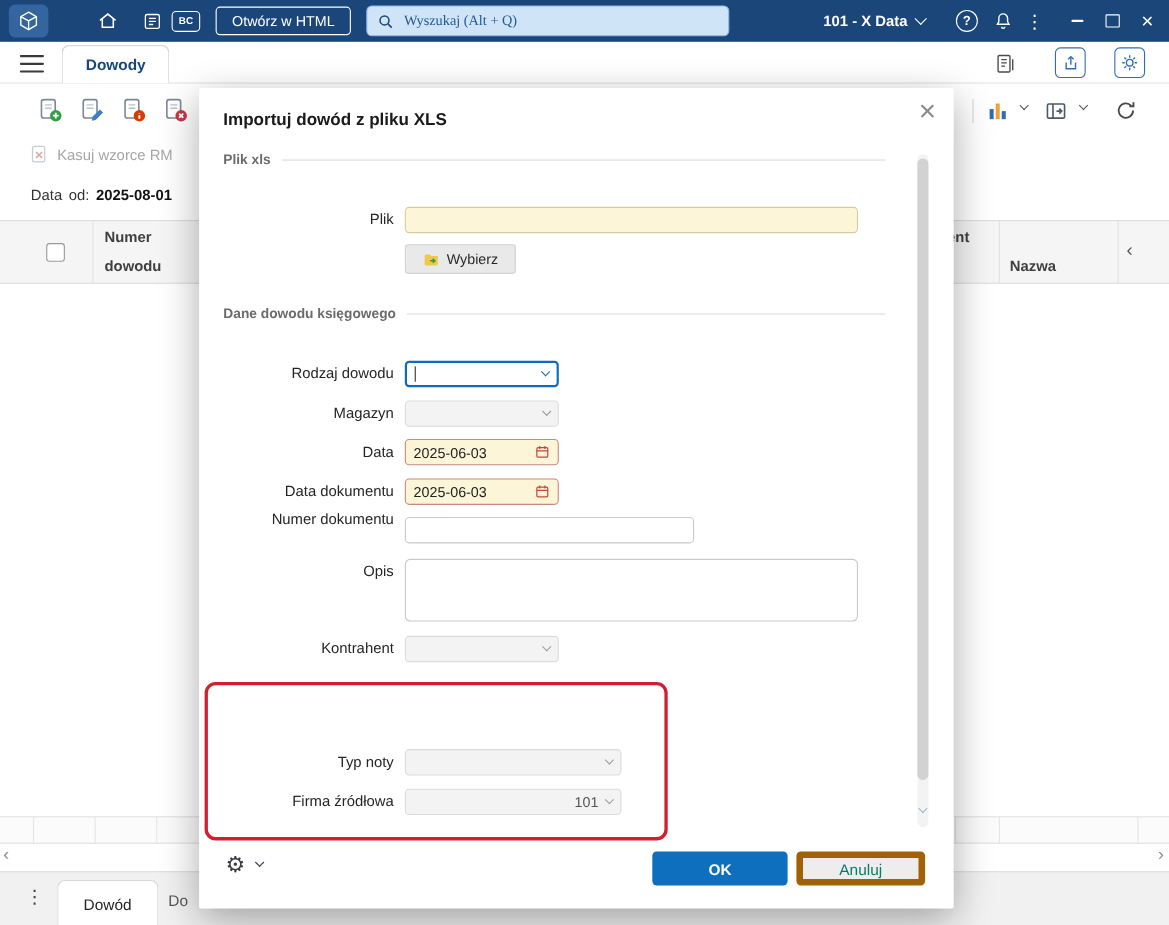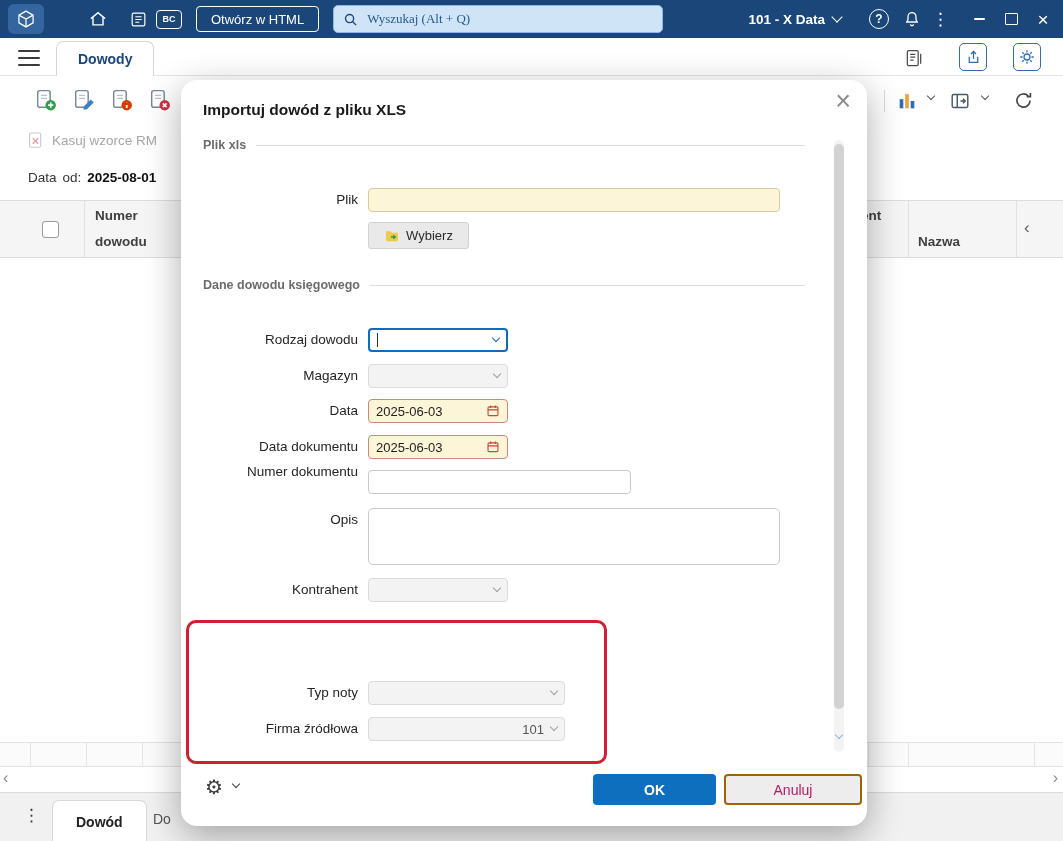--- a/index.html
+++ b/index.html
@@ -72,26 +72,26 @@
             border-top:1px solid #e2e2e2;border-bottom:1px solid #e2e2e2;box-sizing:border-box}
   .fdiv{position:absolute;top:0;bottom:0;width:1px;background:#e4e4e4}
   .hscroll{position:absolute;font-size:16px;color:#8a8a8a;cursor:pointer;line-height:1}
 
   
   .bottombar{position:absolute;left:0;top:792px;width:100%;height:49px;background:#f1f1f1;
              border-top:1px solid #dcdcdc;box-sizing:border-box}
   .bb-kebab{position:absolute;left:23px;top:12px;font-size:17px;color:#3c3c3c;cursor:pointer}
   .bb-tab{position:absolute;left:52px;top:7px;height:42px;padding:0 23px;background:#fff;
           border:1px solid #d8d8d8;border-bottom:none;border-radius:7px 7px 0 0;display:flex;
-          align-items:center;font-weight:700;font-size:14px;color:#222;cursor:pointer;box-sizing:border-box}
+          align-items:center;font-weight:400;font-size:14px;color:#222;cursor:pointer;box-sizing:border-box}
   .bb-tab2{position:absolute;left:153px;top:18px;font-size:14px;color:#555;cursor:pointer}
 
   
   .modal{position:absolute;left:181px;top:80px;width:686px;height:746px;background:#fff;
-         border-radius:16px;box-shadow:0 10px 36px rgba(0,0,0,.33);z-index:20}
+         border-radius:2px;box-shadow:0 10px 36px rgba(0,0,0,.33);z-index:20}
   .m-title{position:absolute;left:22px;top:21px;font-size:15.5px;font-weight:700;color:#1a1a1a}
   .m-close{position:absolute;right:16px;top:8px;font-size:27px;color:#8b8b8b;cursor:pointer;line-height:1}
   .m-section{position:absolute;left:22px;right:62px;display:flex;align-items:center;gap:10px;
              font-size:12.5px;font-weight:700;color:#6b6b6b}
   .m-section::after{content:"";flex:1;height:1px;background:#dcdcdc}
   .m-label{position:absolute;left:17px;width:160px;text-align:right;font-size:13.5px;color:#252525;
            line-height:24px;white-space:nowrap}
   .ctl{position:absolute;left:187px;height:24px;box-sizing:border-box;border:1px solid #c9c9c9;
        border-radius:4px;background:#fff;font-size:13px;color:#222;display:flex;align-items:center;
        padding:0 7px;cursor:text}
@@ -114,21 +114,21 @@
   .m-scroll-track{position:absolute;left:653px;top:60px;width:10px;height:612px;background:#f3f3f3;
                   border-radius:5px}
   .m-scroll-thumb{position:absolute;left:653px;top:64px;width:10px;height:565px;background:#d2d2d2;
                   border-radius:5px;cursor:pointer}
   .m-scroll-down{position:absolute;left:654.5px;top:656px;color:#9fb6cf;cursor:pointer}
   .m-gear{position:absolute;left:24px;top:697px;font-size:20px;color:#3d3d3d;cursor:pointer;line-height:1}
   .m-gear-chev{position:absolute;left:52px;top:705px;color:#3d3d3d;cursor:pointer}
   .btn{position:absolute;top:694px;height:31px;border-radius:4px;font-size:14px;font-family:inherit;
        cursor:pointer}
   .btn-ok{left:412px;width:123px;background:#0e6fbe;border:none;color:#fff;font-weight:600}
-  .btn-cancel{left:543px;width:138px;background:#ededed;border:2px solid #a16207;color:#be185d}
+  .btn-cancel{left:543px;width:117px;background:#ededed;border:6px solid #a16207;color:#0f766e}
 </style>
 </head>
 <body>
 
 <div id="app">
 
   <header class="topbar">
     <div class="launcher">
       <svg width="20" height="20" viewBox="0 0 24 24" fill="none" stroke="#fff" stroke-width="1.5">
           <path d="M12 2.5l8.5 4.8v9.4L12 21.5l-8.5-4.8V7.3z"></path>

